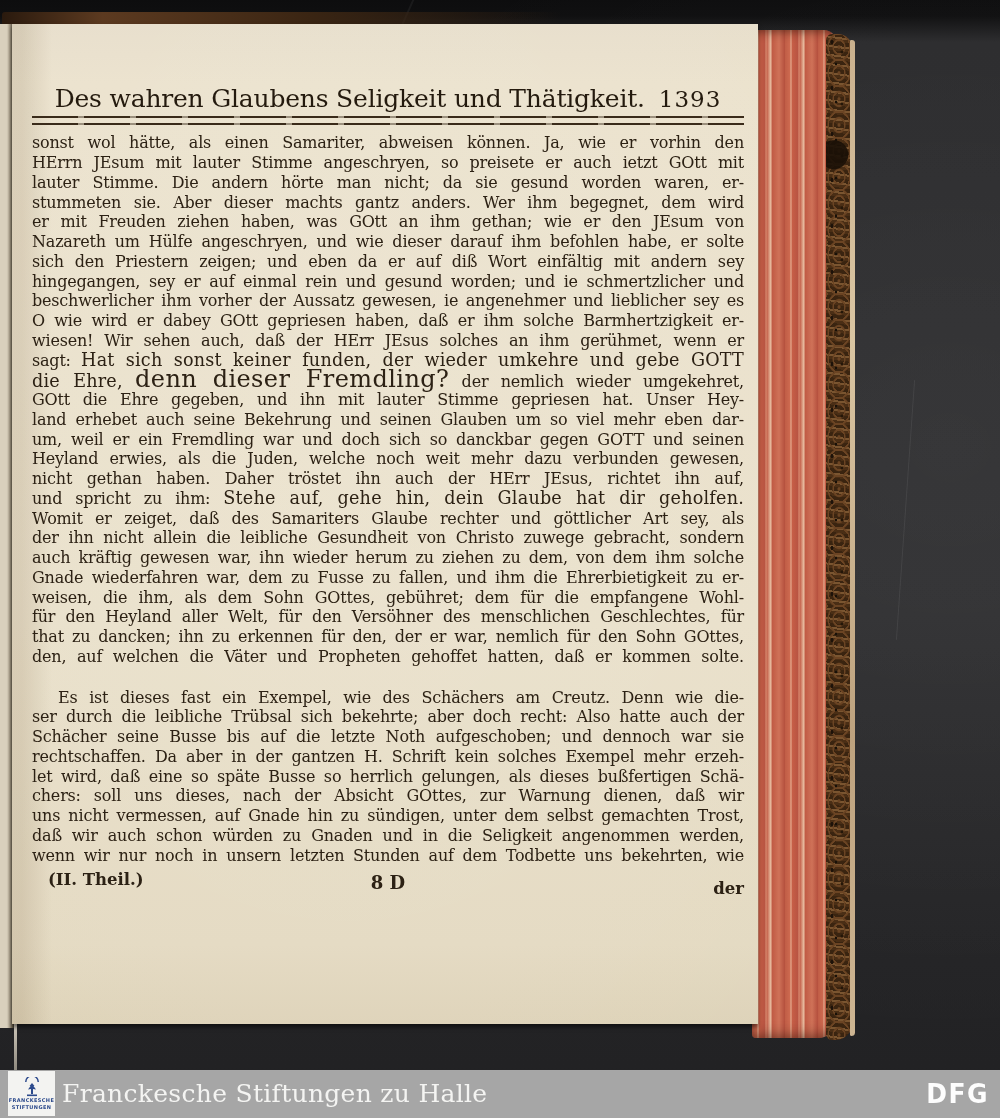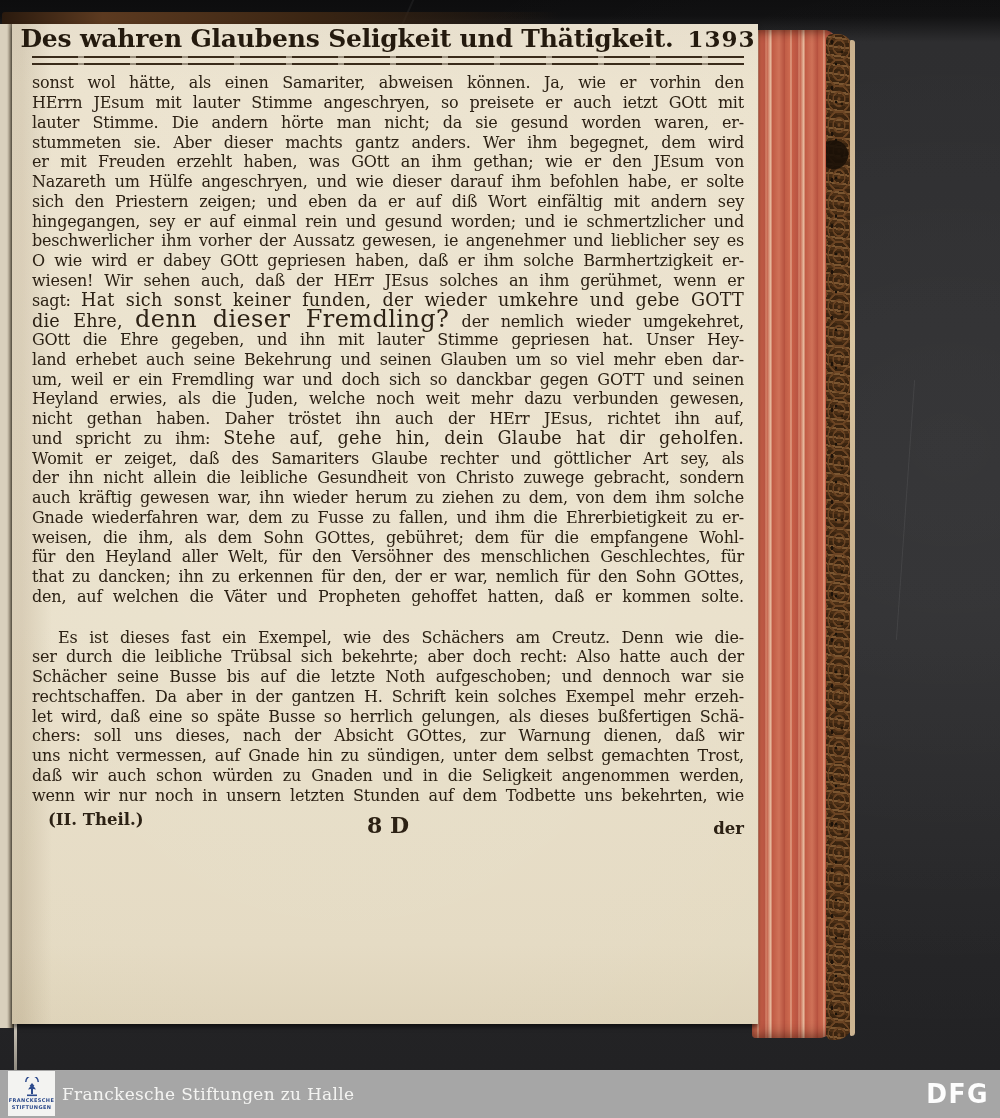--- a/index.html
+++ b/index.html
@@ -64,57 +64,57 @@
     background:
       radial-gradient(130% 120% at 45% 40%, rgba(255,255,255,.10), transparent 70%),
       linear-gradient(90deg, rgba(120,95,60,.16) 0 10px, rgba(120,95,60,0) 40px),
       linear-gradient(180deg,#e7decb 0,#ebe2cd 6%,#e9e0ca 60%,#e4dac2 92%,#ded3b9 100%);
     box-shadow:0 3px 4px rgba(0,0,0,.5);
     color:#2c2114;
   }
   #textcol{position:absolute;left:20px;top:0;width:712px;}
 
   #page-head{
-    display:flex;justify-content:center;align-items:baseline;gap:14px;
-    font-size:25px;font-weight:bold;color:#241a0e;letter-spacing:-0.2px;white-space:nowrap;
+    margin-top:60px;display:flex;justify-content:center;align-items:baseline;gap:14px;
+    font-size:25px;font-weight:normal;color:#241a0e;letter-spacing:-0.2px;white-space:nowrap;
   }
   #page-head .pn{font-size:23px;letter-spacing:1px;}
   .rule{height:2.4px;margin-top:3px;
     background:repeating-linear-gradient(90deg,#3a2b1a 0 46px, rgba(58,43,26,.45) 46px 52px);}
   #rule2{margin-top:4.6px;}
 
   #body1{margin-top:8px;}
   .tl{
     height:19.75px;line-height:19.75px;font-size:16px;font-weight:normal;
     letter-spacing:-0.2px;word-spacing:0.5px;color:#2c2114;
     text-align:justify;text-align-last:justify;white-space:nowrap;
   }
   .tl span{white-space:normal;}
   .em1{font-size:1.1em;letter-spacing:0.2px;}
   .em2{font-size:1.5em;letter-spacing:0.4px;}
   #body2{margin-top:21px;}
   #body2 .tl:first-child{text-indent:26px;}
 
   #sigline{position:relative;margin-top:5px;height:30px;font-size:16.5px;font-weight:bold;color:#2c2114;}
   #volume-mark{position:absolute;left:16px;top:0;}
-  #signature-mark{position:absolute;left:50%;transform:translateX(-50%);top:2px;font-size:22px;}
+  #signature-mark{position:absolute;left:50%;transform:translateX(-50%);top:2px;font-size:18px;}
   #catchword{position:absolute;right:0;top:9px;}
 
   
   #footer-bar{position:absolute;left:0;top:1070px;width:1000px;height:48px;background:#a6a6a6;}
   #logo-box{
     position:absolute;left:8px;top:1px;width:47px;height:45px;background:#f3f3f1;
     display:flex;flex-direction:column;align-items:center;justify-content:center;gap:1px;
   }
   #logo-box svg{display:block;}
   .logo-caption{font-family:"DejaVu Sans",sans-serif;font-size:5px;line-height:5.5px;
     color:#2c4a8c;letter-spacing:0.4px;font-weight:bold;}
   #institution{
     position:absolute;left:62px;top:0;height:48px;line-height:48px;
-    font-family:"DejaVu Serif",serif;font-size:17px;color:#f4f4f2;letter-spacing:0.3px;
+    font-family:"DejaVu Serif",serif;font-size:25px;color:#f4f4f2;letter-spacing:0.3px;
   }
   #dfg-logo{
     position:absolute;right:11px;top:10px;
     font-family:"DejaVu Sans",sans-serif;font-weight:900;font-size:25px;color:#fdfdfd;
     letter-spacing:1.5px;transform:scaleY(1.05);
   }
 </style>
 </head>
 <body>
 
@@ -139,21 +139,21 @@
         <span class="pn">1393</span>
       </div>
       <div class="rule" id="rule1"></div>
       <div class="rule" id="rule2"></div>
 
       <div id="body1">
           <div class="tl"><span>sonst wol hätte, als einen Samariter, abweisen können.  Ja, wie er vorhin den</span></div>
           <div class="tl"><span>HErrn JEsum mit lauter Stimme angeschryen, so preisete er auch ietzt GOtt mit</span></div>
           <div class="tl"><span>lauter Stimme.  Die andern hörte man nicht; da sie gesund worden waren, er-</span></div>
           <div class="tl"><span>stummeten sie.  Aber dieser machts gantz anders.  Wer ihm begegnet, dem wird</span></div>
-          <div class="tl"><span>er mit Freuden erzehlt haben, was GOtt an ihm gethan; wie er den JEsum von</span></div>
+          <div class="tl"><span>er mit Freuden ziehen haben, was GOtt an ihm gethan; wie er den JEsum von</span></div>
           <div class="tl"><span>Nazareth um Hülfe angeschryen, und wie dieser darauf ihm befohlen habe, er solte</span></div>
           <div class="tl"><span>sich den Priestern zeigen; und eben da er auf diß Wort einfältig mit andern sey</span></div>
           <div class="tl"><span>hingegangen, sey er auf einmal rein und gesund worden; und ie schmertzlicher und</span></div>
           <div class="tl"><span>beschwerlicher ihm vorher der Aussatz gewesen, ie angenehmer und lieblicher sey es</span></div>
           <div class="tl"><span>O wie wird er dabey GOtt gepriesen haben, daß er ihm solche Barmhertzigkeit er-</span></div>
           <div class="tl"><span>wiesen! Wir sehen auch, daß der HErr JEsus solches an ihm gerühmet, wenn er</span></div>
           <div class="tl"><span>sagt: </span><span class="em1">Hat sich sonst keiner funden, der wieder umkehre und gebe GOTT</span></div>
           <div class="tl"><span class="em1">die Ehre,</span><span> </span><span class="em2">denn dieser Fremdling?</span><span> der nemlich wieder umgekehret,</span></div>
           <div class="tl"><span>GOtt die Ehre gegeben, und ihn mit lauter Stimme gepriesen hat.  Unser Hey-</span></div>
           <div class="tl"><span>land erhebet auch seine Bekehrung und seinen Glauben um so viel mehr eben dar-</span></div>

